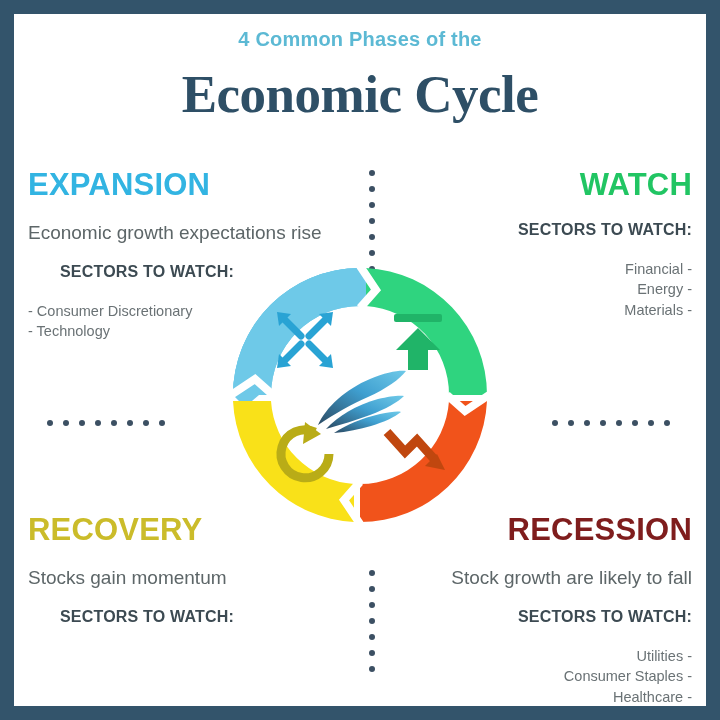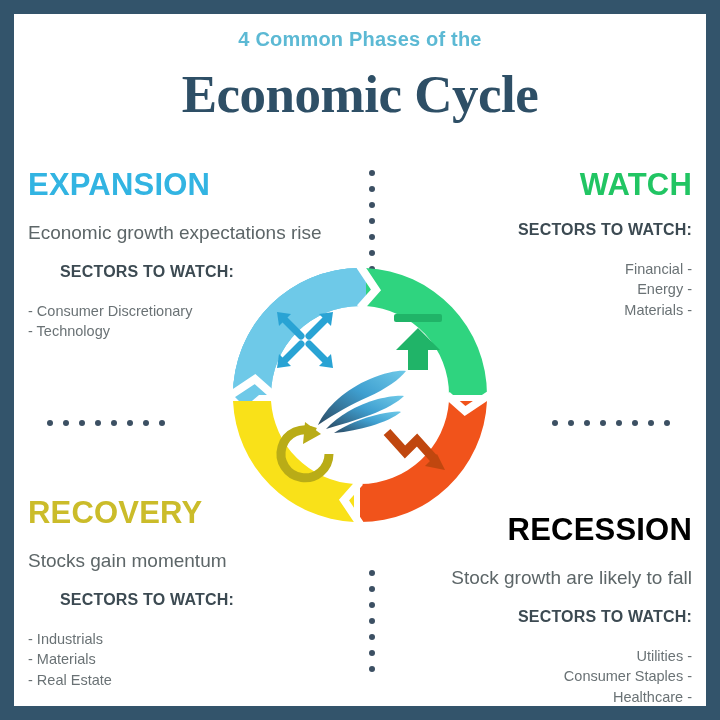--- a/index.html
+++ b/index.html
@@ -28,21 +28,21 @@
     margin-top:16px;
     font-family:"Liberation Serif", serif;
     font-size:53px;font-weight:bold;
     color:#2e4f66;letter-spacing:-.5px;line-height:1.04;
   }
 
   
   .quad{position:absolute;width:300px;}
   .q-tl{left:14px;  top:155px; text-align:left;}
   .q-tr{left:378px; top:155px; text-align:right;}
-  .q-bl{left:14px;  top:483px; text-align:left;}
+  .q-bl{left:14px;  top:500px; text-align:left;}
   .q-br{left:378px; top:500px; text-align:right;}
 
   .q-title{font-size:31px;font-weight:bold;letter-spacing:.2px;line-height:1.05;}
   .q-sub{
     margin-top:19px;
     font-size:19px;color:#5d6668;line-height:1.22;font-weight:normal;
   }
   .q-stw{
     margin-top:19px;
     font-size:16px;font-weight:bold;color:#3c4a52;letter-spacing:.2px;margin-left:32px;
@@ -100,29 +100,24 @@
       <li>Financial  -</li>
       <li>Energy  -</li>
       <li>Materials  -</li>
     </ul>
   </div>
 
   <div class="quad q-bl">
     <div class="q-title c-recovery" style="color: rgb(203, 188, 42);">RECOVERY</div>
     <div class="q-sub">Stocks gain momentum</div>
     <div class="q-stw">SECTORS TO WATCH:</div>
-    <ul class="q-list">
-      <li>- Industrials</li>
-      <li>- Materials</li>
-      <li>- Real Estate</li>
-    </ul>
   </div>
 
   <div class="quad q-br">
-    <div class="q-title c-recession" style="color: #000000;">RECESSION</div>
+    <div class="q-title c-recession" style="color: #7f1d1d;">RECESSION</div>
     <div class="q-sub">Stock growth are likely to fall</div>
     <div class="q-stw">SECTORS TO WATCH:</div>
     <ul class="q-list">
       <li>Utilities  -</li>
       <li>Consumer Staples  -</li>
       <li>Healthcare  -</li>
     </ul>
   </div>
 
   <div class="dots" id="dots-top">

